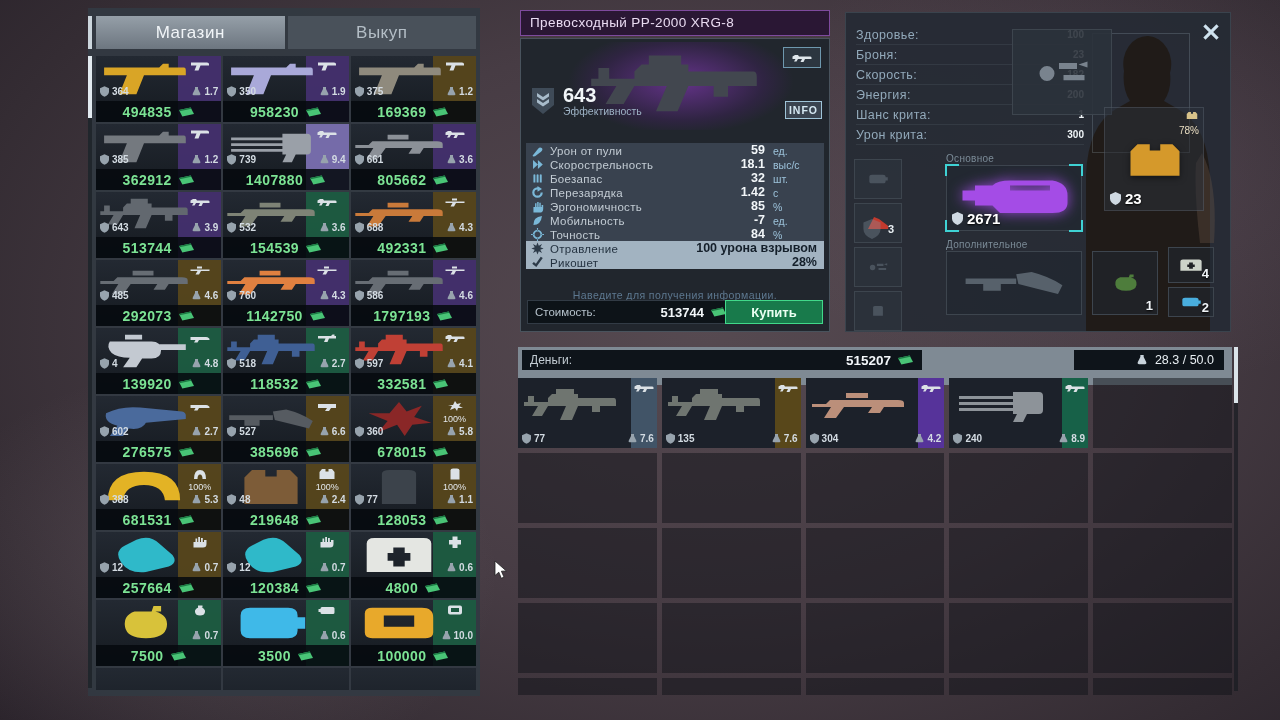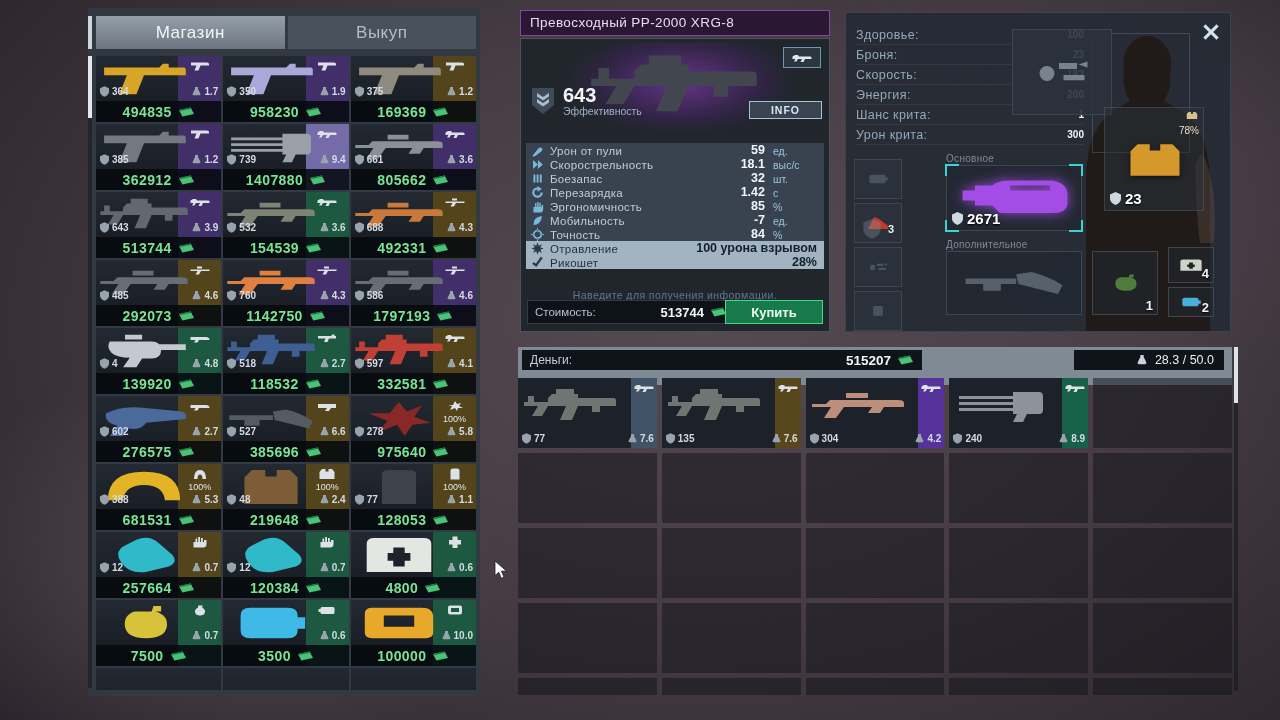--- a/index.html
+++ b/index.html
@@ -48,21 +48,21 @@
     background:radial-gradient(150px 70px at 52% 45%, rgba(156,62,214,.55), rgba(90,30,130,.25) 55%, transparent 75%);}
   .dimg .wsvg{position:absolute;left:45px;top:8px;width:210px;height:72px;fill:#42474f;}
   .dicnbtn{position:absolute;top:5px;right:5px;width:36px;height:19px;background:#2c3640;border:1px solid #6e98ae;
     display:flex;align-items:center;justify-content:center;}
   .dicnbtn svg{width:24px;height:12px;fill:#dfe7ec;}
   .eff{position:absolute;left:10px;top:46px;display:flex;align-items:center;gap:8px;}
   .eff .rank{width:24px;height:28px;}
   .eff .eval{font-size:20px;font-weight:bold;color:#f2f6f9;line-height:20px;}
   .eff .elab{font-size:10.5px;color:#9db2c4;}
   .infobtn{position:absolute;right:7px;top:62px;border:1px solid #9fc4d8;background:#3a4450;color:#d5e8f2;
-    font-size:10.5px;font-weight:bold;padding:2px 21px;letter-spacing:1px;text-align:center;}
+    font-size:10.5px;font-weight:bold;padding:2px 3px;letter-spacing:1px;text-align:center;}
   .dstats{position:absolute;left:5px;right:5px;top:104px;}
   .drow{display:flex;align-items:flex-end;height:14px;margin-bottom:0;background:#39424f;padding:0 3px;}
   .drow .dic{width:13px;height:13px;margin:0 6px 0 2px;fill:#7ab8d8;flex:none;}
   .drow .dlab{flex:1;font-size:11.5px;color:#c3ccd4;letter-spacing:.3px;}
   .drow .dval{font-size:12.5px;font-weight:bold;color:#f2f6f9;}
   .drow .dunit{width:48px;margin-left:8px;font-size:10.5px;color:#9cc2da;}
   .drow.hl{background:#a2b3c1;}
   .drow.hl .dic{fill:#2c3a48;}
   .drow.hl .dlab{color:#243240;}
   .drow.hl .dval{color:#141f2a;margin-right:4px;}
@@ -830,30 +830,30 @@
             </svg>
           <span class="dur">100%</span>
         </div>
         <svg class="iimg">
             <use href="#s-claw" style="fill: rgb(138, 39, 39);"></use>
           </svg>
         <span class="badge stat">
             <svg>
               <use href="#i-shield"></use>
             </svg>
-            <b>278</b>
+            <b>360</b>
           </span>
         <span class="badge wt">
             <svg>
               <use href="#i-weight"></use>
             </svg>
             <b>5.8</b>
           </span>
         <div class="price">
-            <b>975640</b>
+            <b>678015</b>
             <svg>
               <use href="#i-money"></use>
             </svg>
           </div>
       </div>
 
       <div class="cell">
         <div class="stripe" style="background: rgb(87, 70, 28);">
           <svg class="ticon">
               <use href="#i-helmet"></use>

